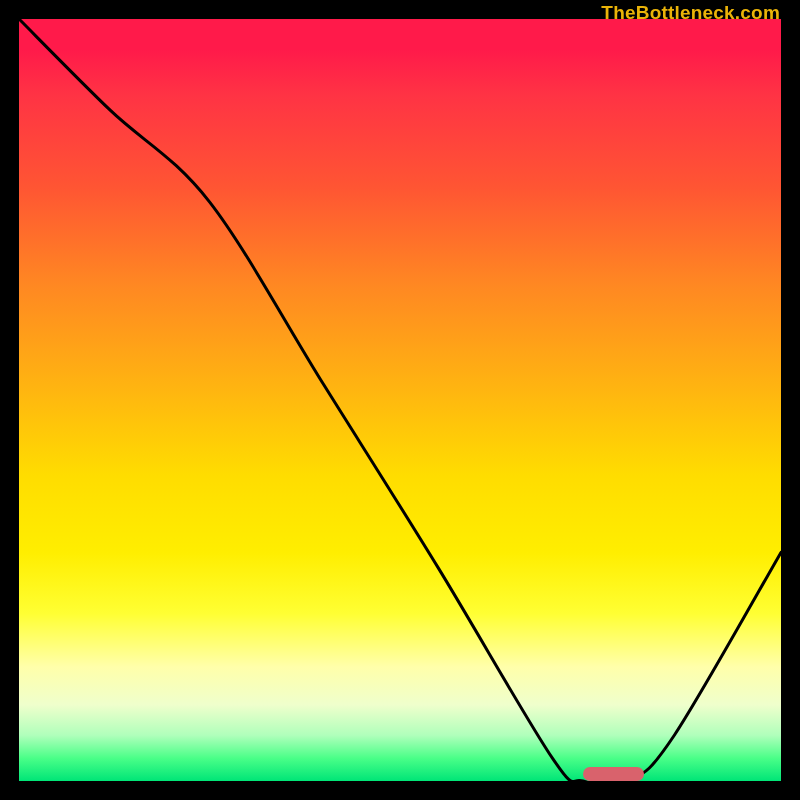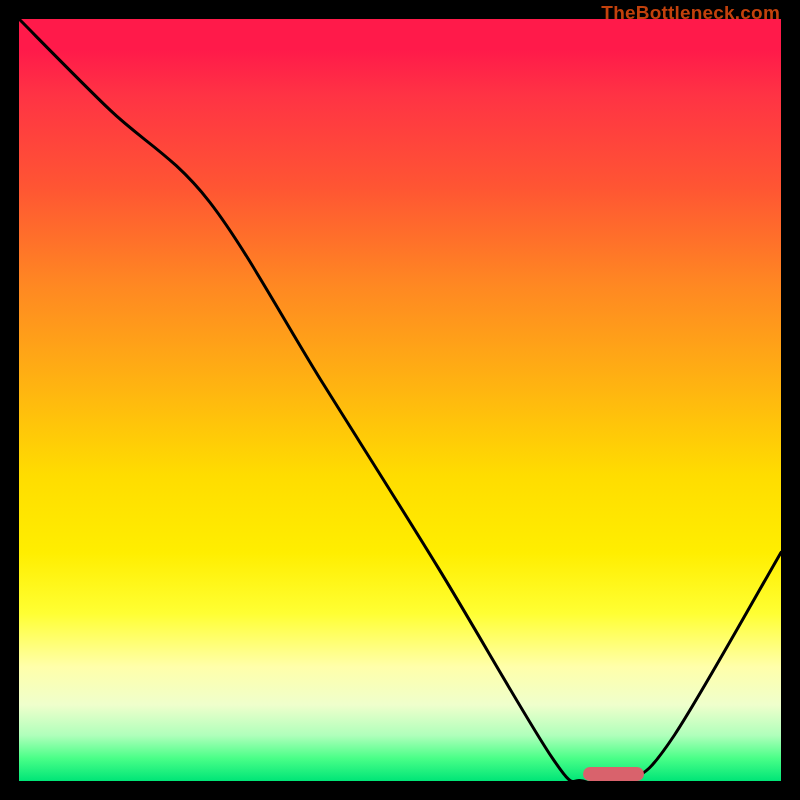--- a/index.html
+++ b/index.html
@@ -39,21 +39,21 @@
       #00e577 100%
     );
   }
   .watermark {
     position: absolute;
     top: 2px;
     right: 20px;
     font-family: Arial, Helvetica, sans-serif;
     font-size: 19px;
     font-weight: 600;
-    color: #c2410c;
+    color: #eab308;
     letter-spacing: 0.2px;
   }
   svg.curve {
     position: absolute;
     left: 19px;
     top: 19px;
     width: 762px;
     height: 762px;
     pointer-events: none;
   }

